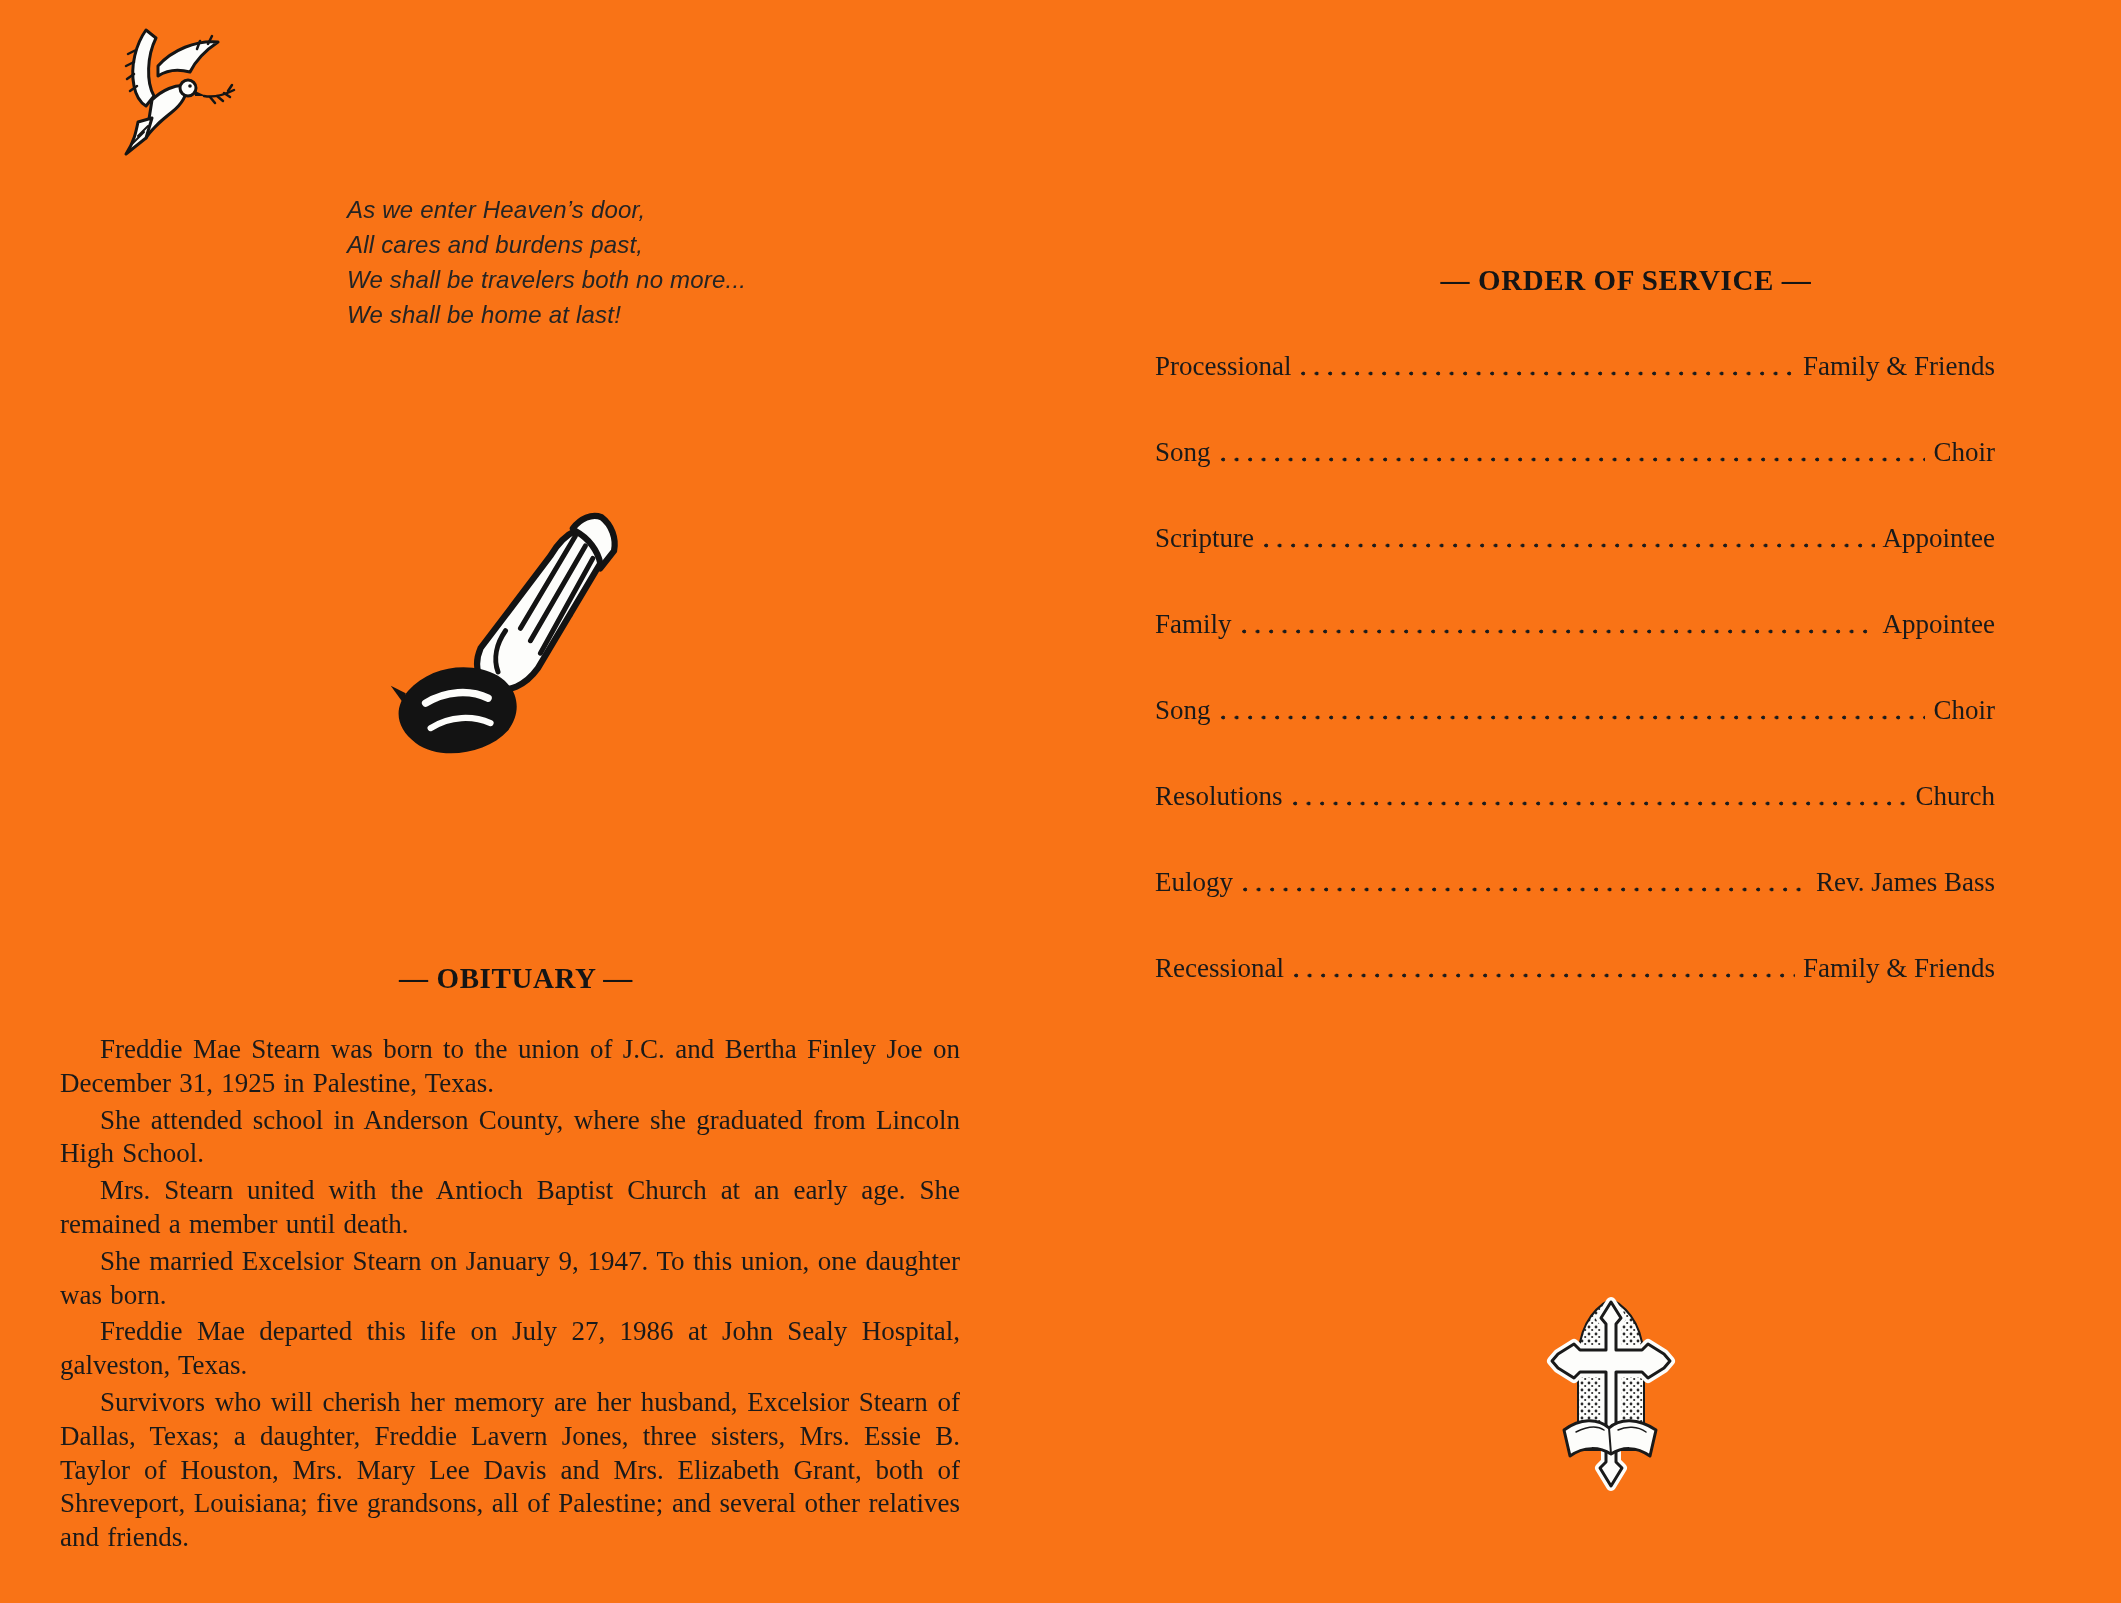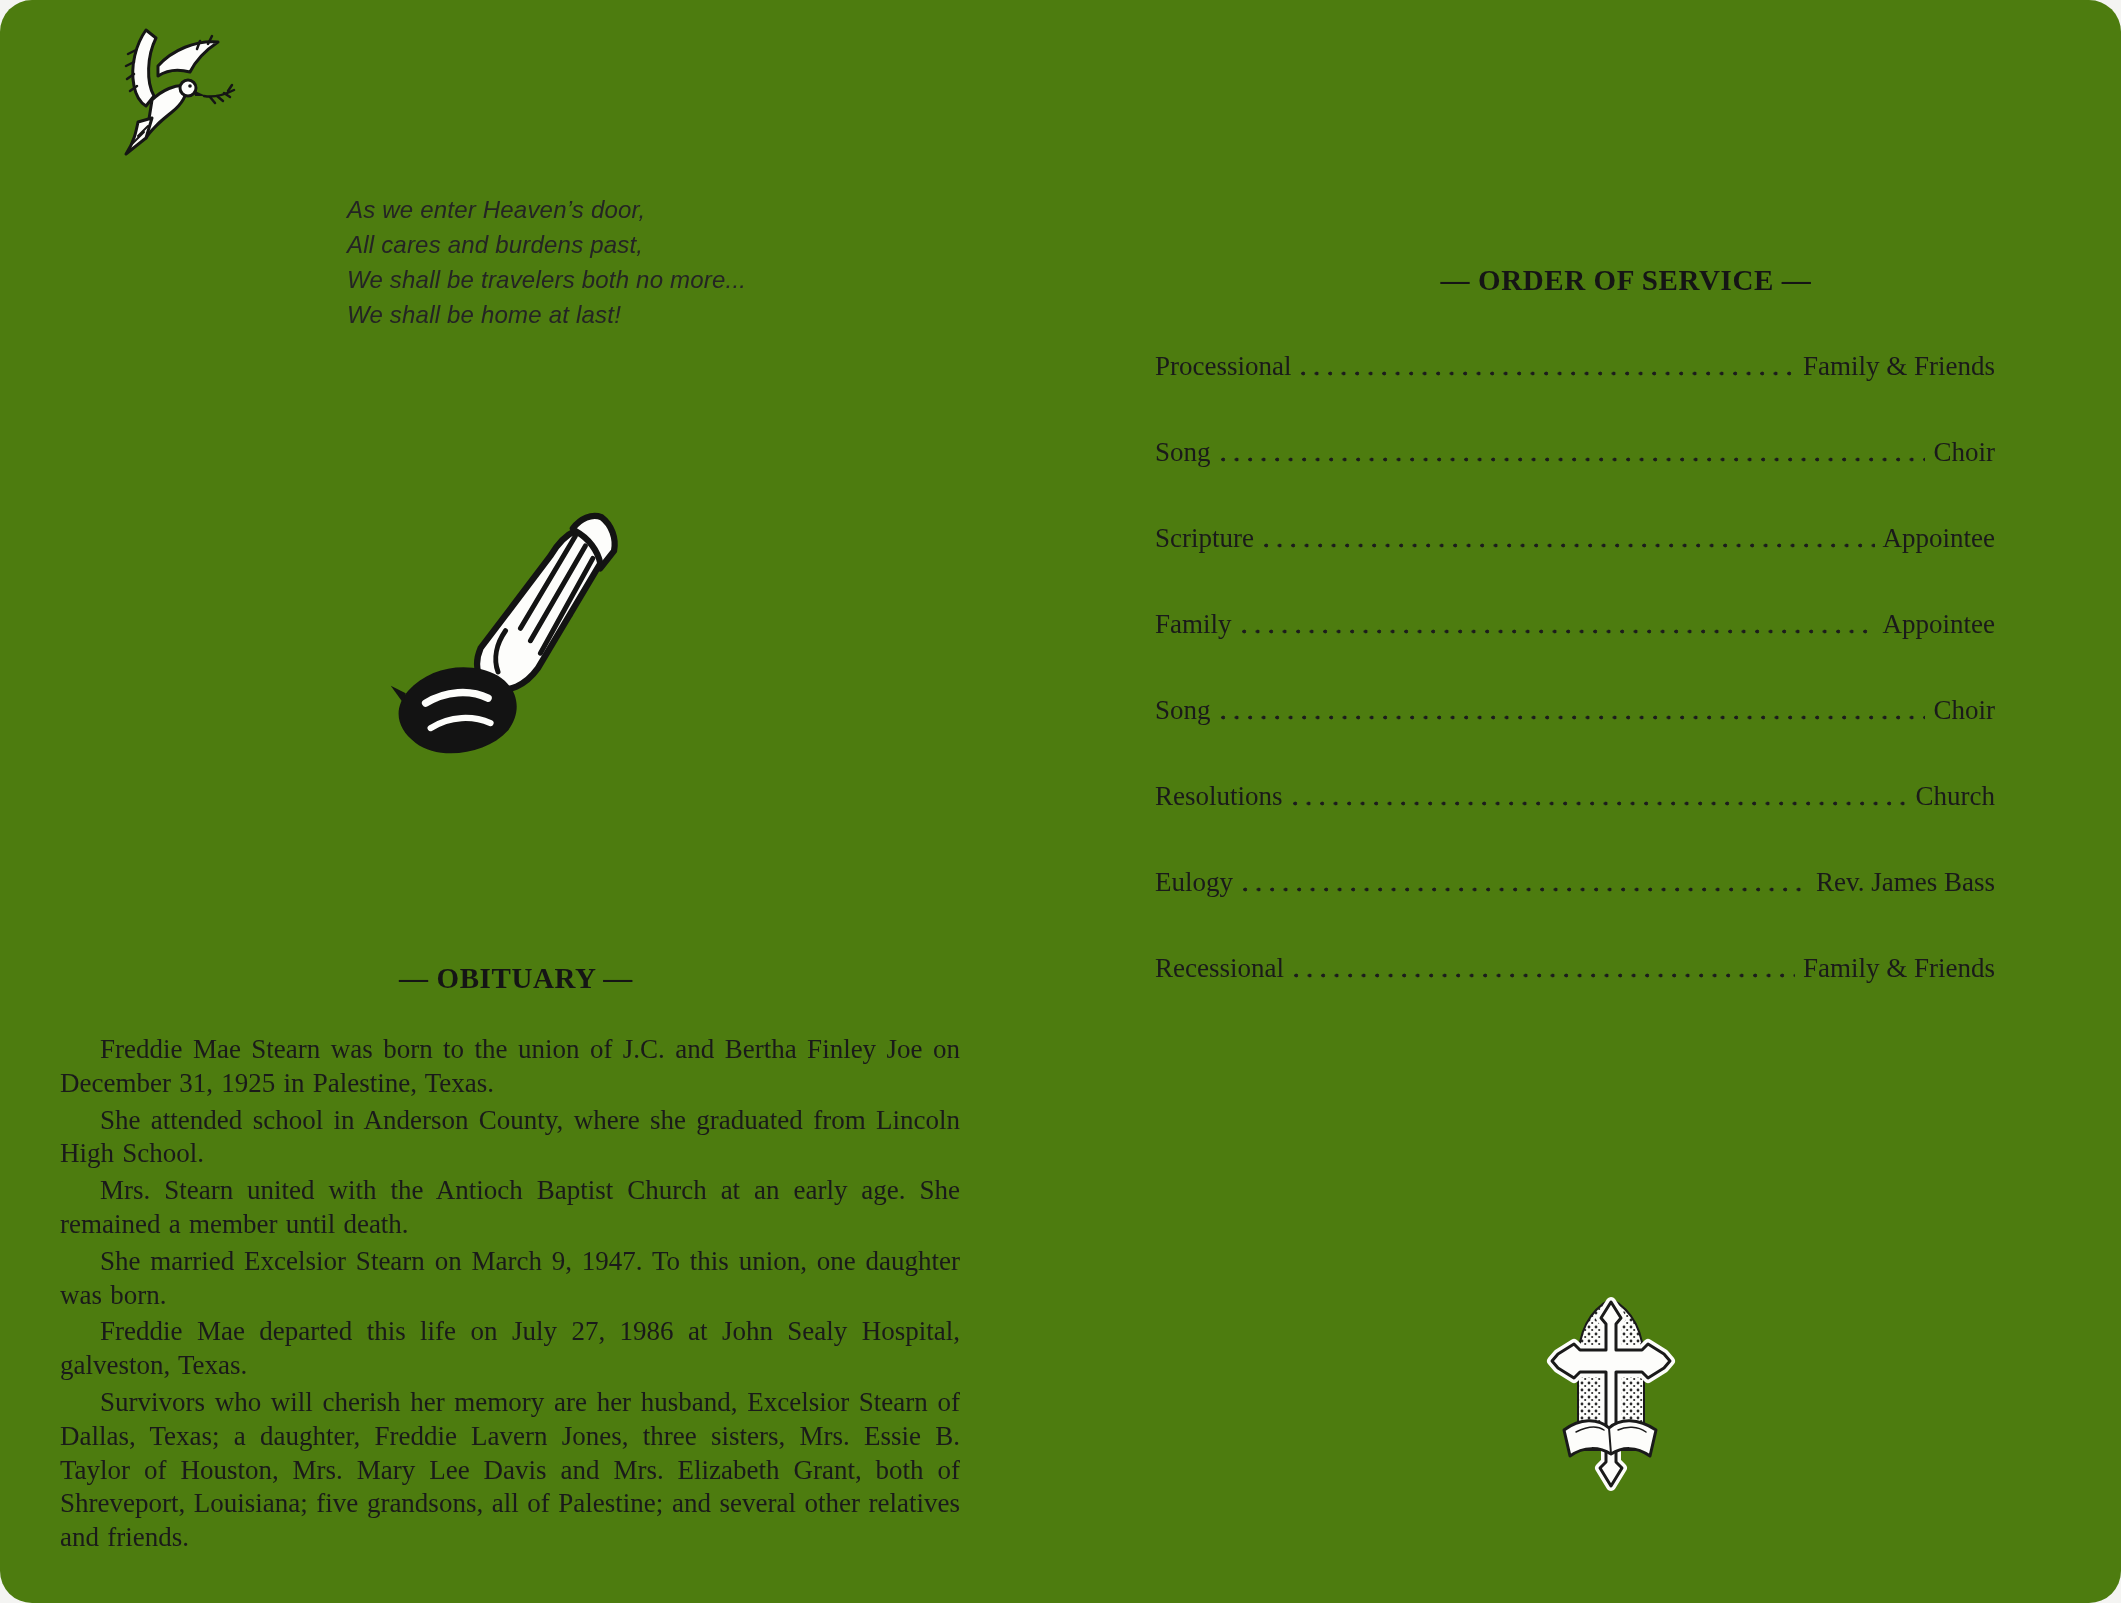--- a/index.html
+++ b/index.html
@@ -4,24 +4,23 @@
 <style>
   html, body { margin: 0; padding: 0; }
   body {
     width: 2121px; height: 1603px;
     background: #f4f4f2;
     font-family: "Liberation Serif", serif;
   }
   .sheet {
     position: absolute; left: 0; top: 0;
     width: 2121px; height: 1603px;
-    background: #4d7c0f;
+    background: #f97316;
     color: #1c1c1c;
     overflow: hidden;
-    border-radius: 32px;
   }
   
   .dove {
     position: absolute; left: 112px; top: 22px;
     width: 126px; height: 150px;
   }
   .poem {
     position: absolute; left: 347px; top: 192px;
     font-family: "Liberation Sans", sans-serif;
     font-style: italic;
@@ -135,21 +134,21 @@
         <path stroke="#fdfdfb" stroke-width="5" d="M34 178 C50 168 68 168 82 174"></path>
       </svg>
     </div>
 
     <h2 class="section-heading obit-heading">— OBITUARY —</h2>
 
     <div class="obit-text">
       <p>Freddie Mae Stearn was born to the union of J.C. and Bertha Finley Joe on December 31, 1925 in Palestine, Texas.</p>
       <p>She attended school in Anderson County, where she graduated from Lincoln High School.</p>
       <p>Mrs. Stearn united with the Antioch Baptist Church at an early age. She remained a member until death.</p>
-      <p>She married Excelsior Stearn on March 9, 1947. To this union, one daughter was born.</p>
+      <p>She married Excelsior Stearn on January 9, 1947. To this union, one daughter was born.</p>
       <p>Freddie Mae departed this life on July 27, 1986 at John Sealy Hospital, galveston, Texas.</p>
       <p>Survivors who will cherish her memory are her husband, Excelsior Stearn of Dallas, Texas; a daughter, Freddie Lavern Jones, three sisters, Mrs. Essie B. Taylor of Houston, Mrs. Mary Lee Davis and Mrs. Elizabeth Grant, both of Shreveport, Louisiana; five grandsons, all of Palestine; and several other relatives and friends.</p>
     </div>
   </section>
 
   <section>
 
     <h2 class="section-heading oos-heading">— ORDER OF SERVICE —</h2>
 
     <div class="oos-list">

